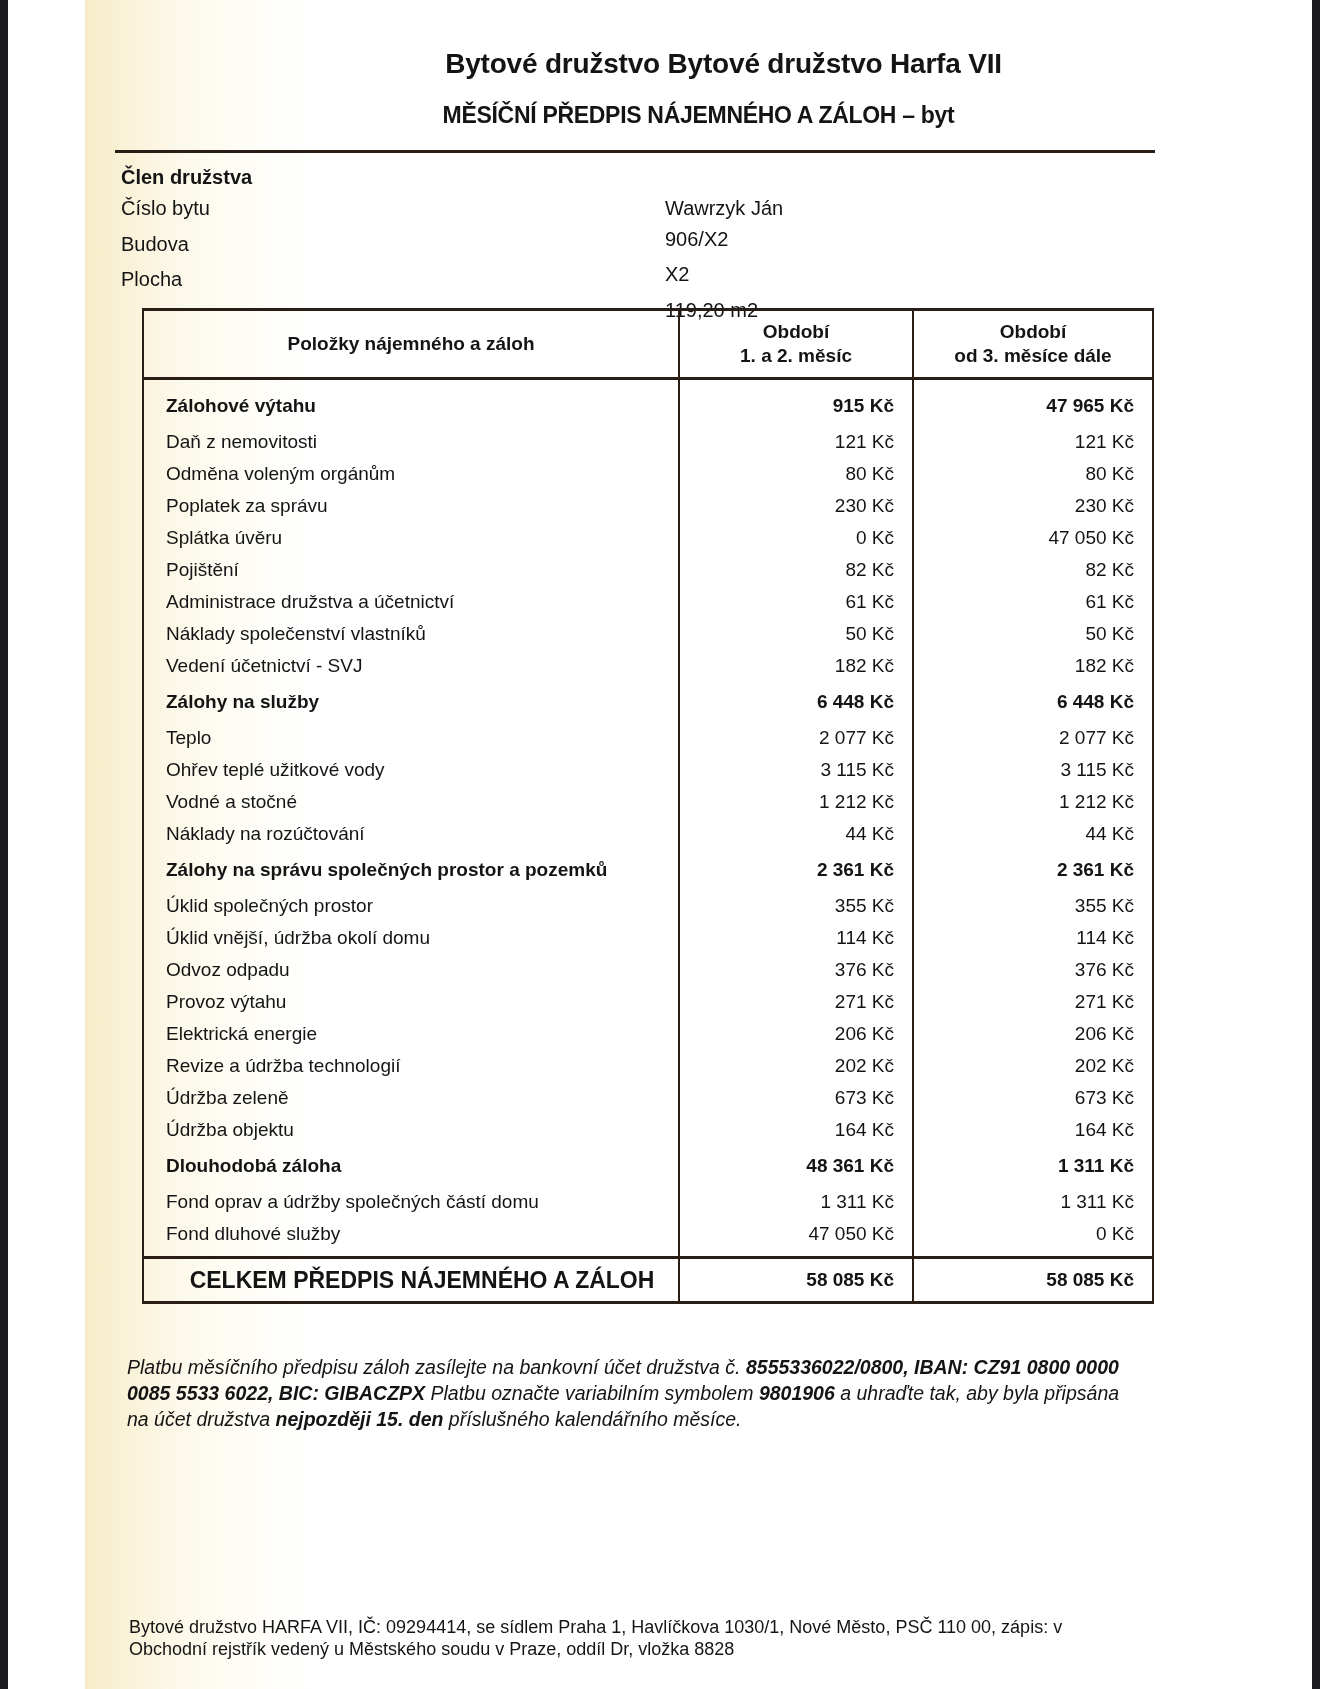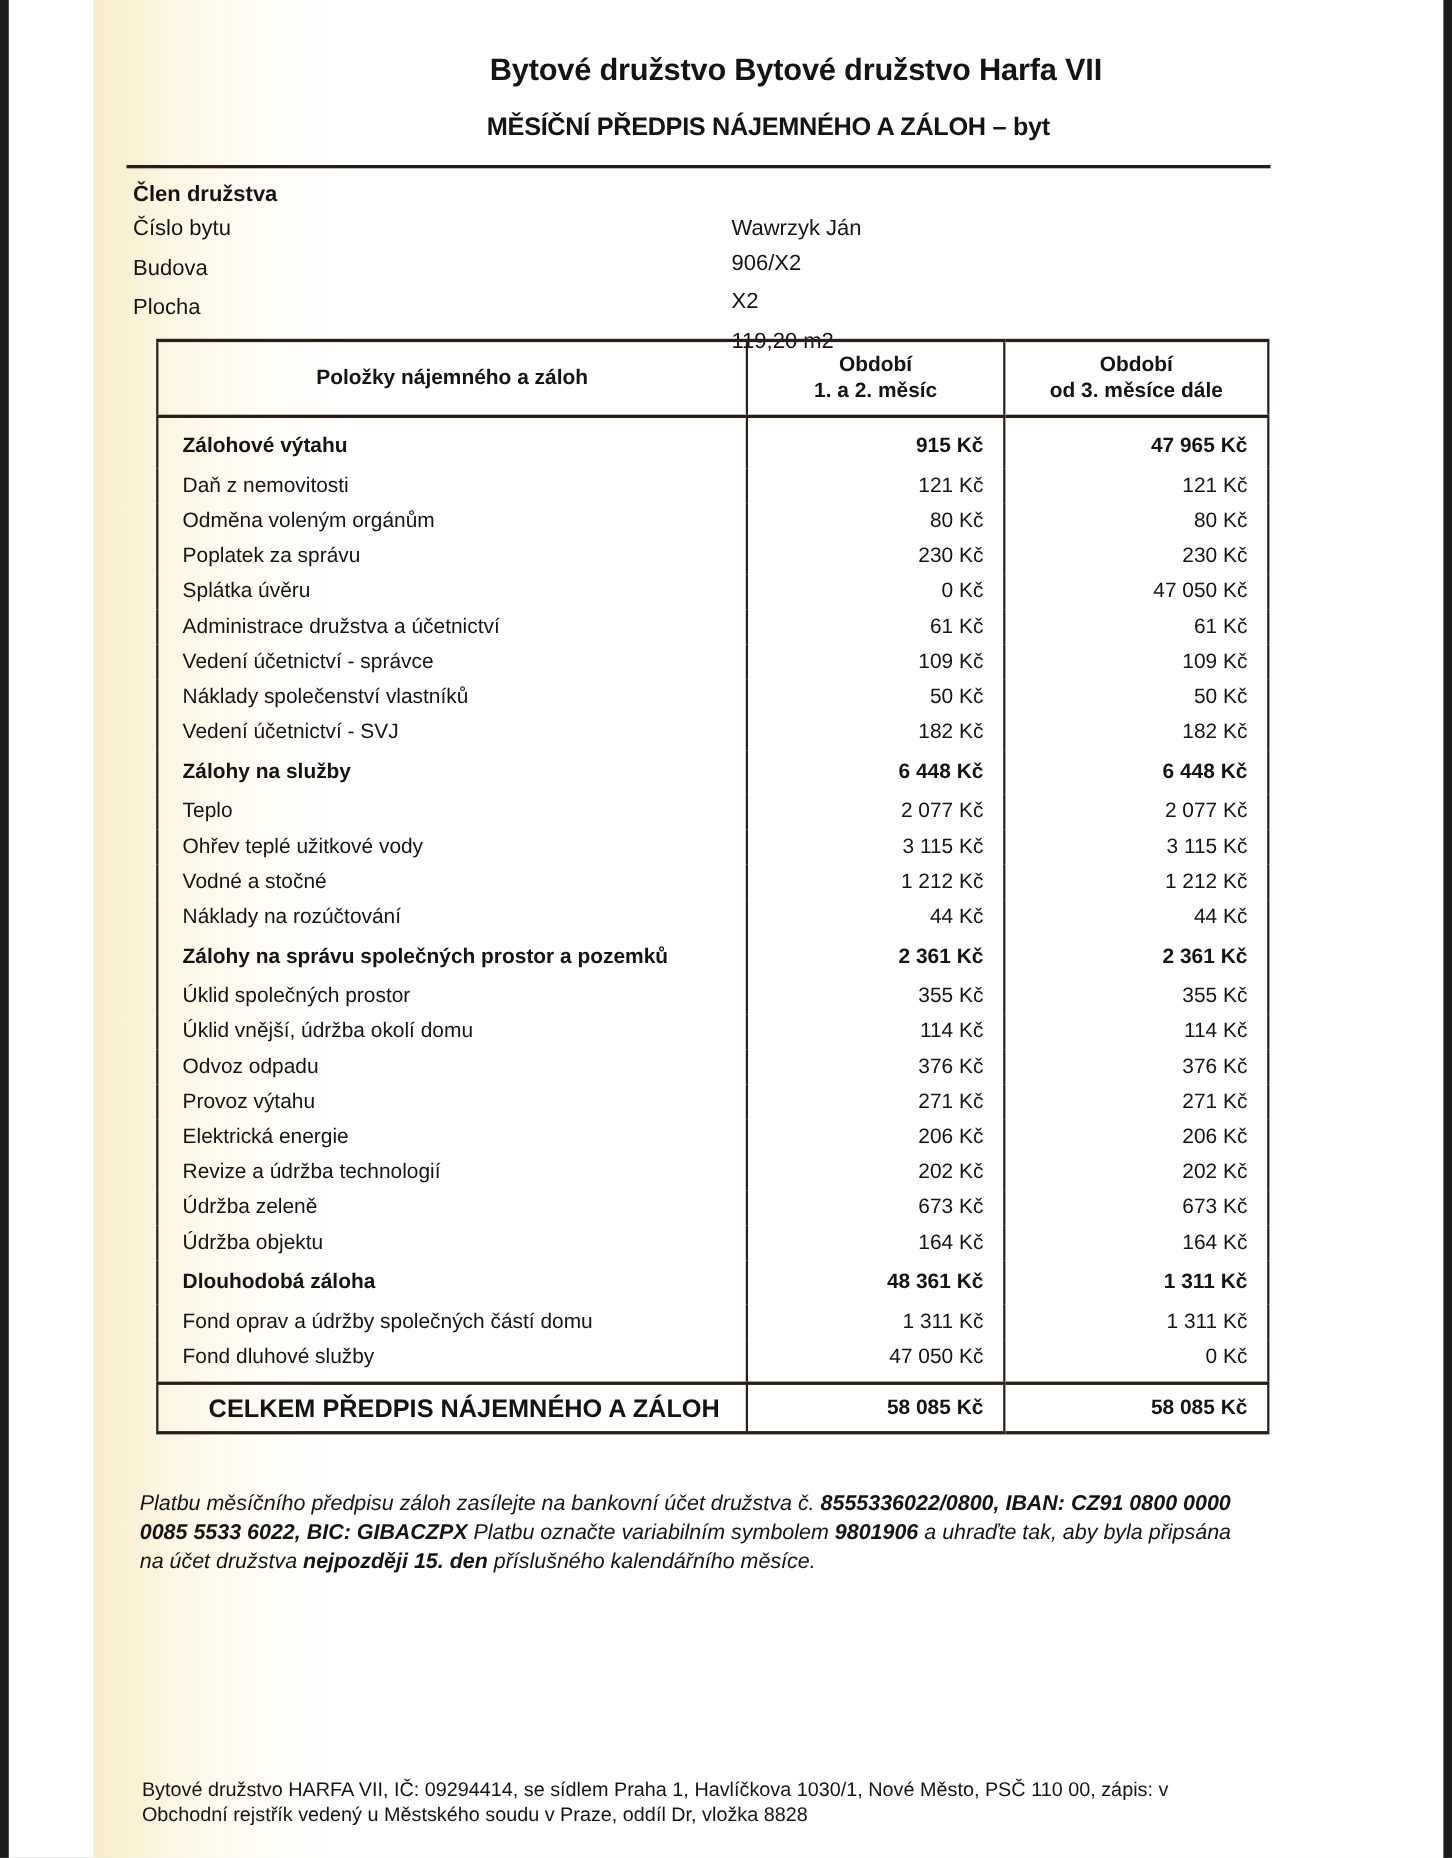--- a/index.html
+++ b/index.html
@@ -134,28 +134,28 @@
           <td class="name">Poplatek za správu</td>
           <td class="num">230 Kč</td>
           <td class="num">230 Kč</td>
         </tr>
         <tr class="">
           <td class="name">Splátka úvěru</td>
           <td class="num">0 Kč</td>
           <td class="num">47 050 Kč</td>
         </tr>
         <tr class="">
+          <td class="name">Pojištění</td>
+          <td class="num">82 Kč</td>
+          <td class="num">82 Kč</td>
+        </tr>
+        <tr class="">
           <td class="name">Administrace družstva a účetnictví</td>
           <td class="num">61 Kč</td>
           <td class="num">61 Kč</td>
-        </tr>
-        <tr class="">
-          <td class="name">Vedení účetnictví - správce</td>
-          <td class="num">109 Kč</td>
-          <td class="num">109 Kč</td>
         </tr>
         <tr class="">
           <td class="name">Náklady společenství vlastníků</td>
           <td class="num">50 Kč</td>
           <td class="num">50 Kč</td>
         </tr>
         <tr class="">
           <td class="name">Vedení účetnictví - SVJ</td>
           <td class="num">182 Kč</td>
           <td class="num">182 Kč</td>

